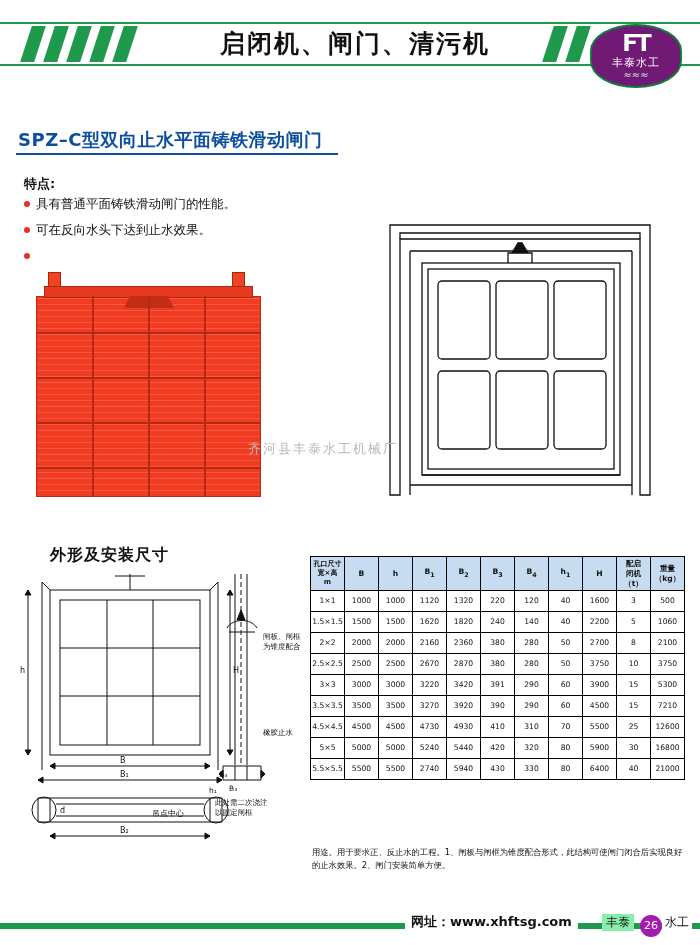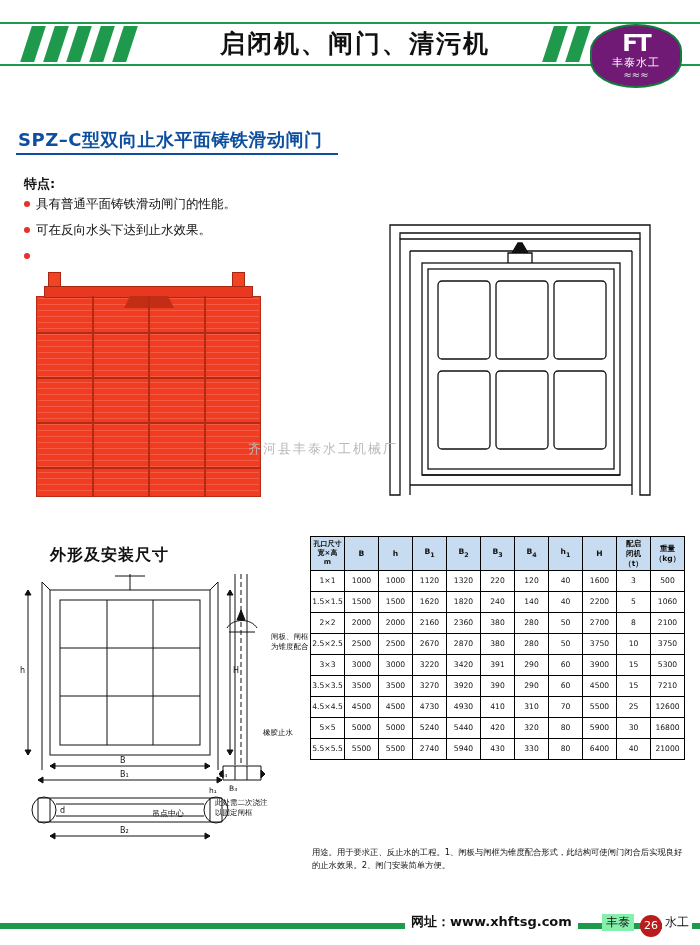--- a/index.html
+++ b/index.html
@@ -235,21 +235,21 @@
     position: absolute;
     font-size: 7.5px;
     color: #111;
     line-height: 10px;
     white-space: nowrap;
   }
 
   
   .tbl-wrap {
     position: absolute;
-    top: 536px; left: 310px;
+    top: 556px; left: 310px;
     width: 350px;
   }
   table.spec {
     border-collapse: collapse;
     width: 375px;
     font-size: 7.6px;
     color: #111;
     table-layout: fixed;
   }
   table.spec th, table.spec td {
@@ -303,21 +303,21 @@
     font-size: 12px;
     color: #111;
     background: #86efac;
     padding: 0 4px;
   }
   .footer-page {
     position: absolute;
     bottom: 8px; right: 38px;
     width: 22px; height: 22px;
     border-radius: 50%;
-    background: #b91c1c;
+    background: #a21caf;
     color: #fff;
     font-size: 11px;
     text-align: center;
     line-height: 22px;
   }
   .footer-right {
     position: absolute;
     bottom: 14px; right: 8px;
     font-size: 12px;
     color: #111;
@@ -479,21 +479,21 @@
       <path d="M14,62 L40,62"></path>
       <path d="M8,196 L46,196 L46,210 L8,210 Z"></path>
       <path d="M20,196 L20,210 M32,196 L32,210"></path>
     </g>
     <g fill="#111" stroke="#111">
       <polygon points="26,40 22,50 30,50"></polygon>
       <polygon points="8,200 4,204 8,208"></polygon>
       <polygon points="46,200 50,204 46,208"></polygon>
     </g>
   </svg>
-  <div class="side-note" style="top:62px; left:48px;margin-left:8px;">闸板、闸框<br>为锥度配合</div>
+  <div class="side-note" style="top:62px; left:48px;">闸板、闸框<br>为锥度配合</div>
   <div class="side-note" style="top:158px; left:48px;">橡胶止水</div>
   <div class="side-note" style="top:200px; left:4px;">B₄</div>
   <div class="side-note" style="top:214px; left:14px;">B₃</div>
   <div class="side-note" style="top:216px; left:-6px;">h₁</div>
 </div>
 <div class="side-note" style="position:absolute; top:798px; left:215px;">此处需二次浇注<br>以固定闸框</div>
 
 <div class="tbl-wrap">
   <table class="spec">
     <thead>

